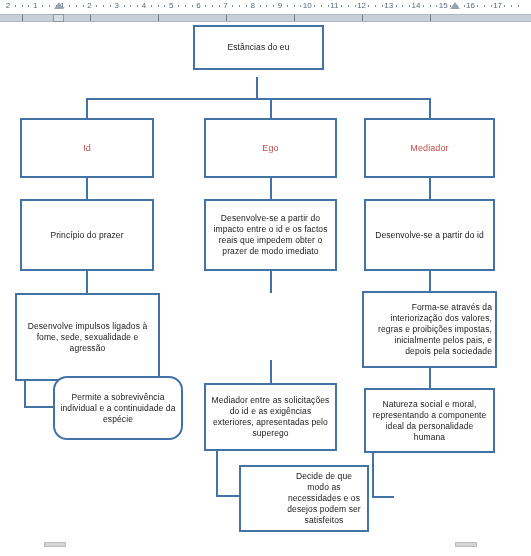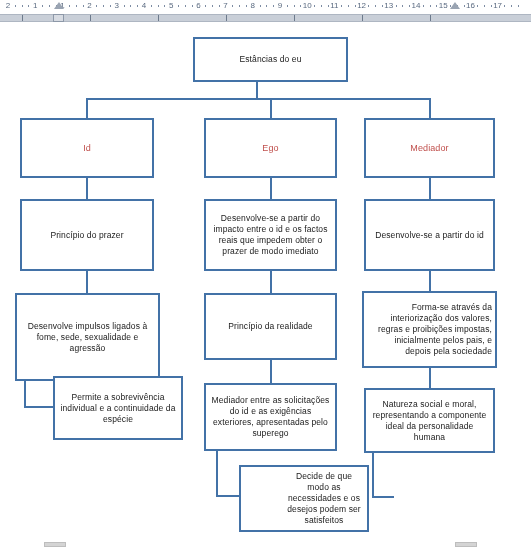--- a/index.html
+++ b/index.html
@@ -229,49 +229,46 @@
   <div class="conn v" style="left:270px; top:338px; height:23px;"></div>
   <div class="conn v" style="left:216px; top:428px; height:46px;"></div>
   <div class="conn h" style="left:216px; top:473px; width:24px;"></div>
 
   <div class="conn v" style="left:429px; top:155px; height:22px;"></div>
   <div class="conn v" style="left:429px; top:248px; height:22px;"></div>
   <div class="conn v" style="left:429px; top:345px; height:22px;"></div>
   <div class="conn v" style="left:372px; top:430px; height:45px;"></div>
   <div class="conn h" style="left:372px; top:474px; width:22px;"></div>
 
-  <div class="node" style="left:193px; top:15px; width:155px; height:45px;">
+  <div class="node" style="left:193px; top:3px; width:131px; height:45px;">
     <span class="txt">Estâncias do eu</span>
   </div>
 
   <div class="node accent" style="left:20px; top:96px; width:134px; height:60px;">
     <span class="txt">Id</span>
   </div>
   <div class="node accent" style="left:204px; top:96px; width:133px; height:60px;">
     <span class="txt">Ego</span>
   </div>
   <div class="node accent" style="left:364px; top:96px; width:131px; height:60px;">
     <span class="txt">Mediador</span>
   </div>
 
   <div class="node" style="left:20px; top:177px; width:134px; height:72px;">
     <span class="txt">Princípio  do prazer</span>
   </div>
   <div class="node" style="left:15px; top:271px; width:145px; height:88px;">
     <span class="txt">Desenvolve impulsos ligados à fome, sede, sexualidade  e agressão</span>
   </div>
-  <div class="node" style="left:53px; top:354px; width:130px; height:64px;">
+  <div class="node" style="left:53px; top:354px; width:130px; height:64px;border-radius:14px;">
     <span class="txt">Permite a sobrevivência individual e a continuidade da espécie</span>
   </div>
 
   <div class="node" style="left:204px; top:177px; width:133px; height:72px;">
     <span class="txt">Desenvolve-se a partir do impacto entre o id e os factos reais que impedem obter o prazer de modo imediato</span>
-  </div>
-  <div class="node" style="left:204px; top:271px; width:133px; height:67px;">
-    <span class="txt">Princípio  da realidade</span>
   </div>
   <div class="node" style="left:204px; top:361px; width:133px; height:68px;">
     <span class="txt">Mediador entre as solicitações do id e as exigências exteriores, apresentadas pelo superego</span>
   </div>
   <div class="node" style="left:239px; top:443px; width:130px; height:67px;padding-left:43px;">
     <span class="txt">Decide de que modo as necessidades e os desejos podem ser satisfeitos</span>
   </div>
 
   <div class="node" style="left:364px; top:177px; width:131px; height:72px;">
     <span class="txt">Desenvolve-se a partir do id</span>

